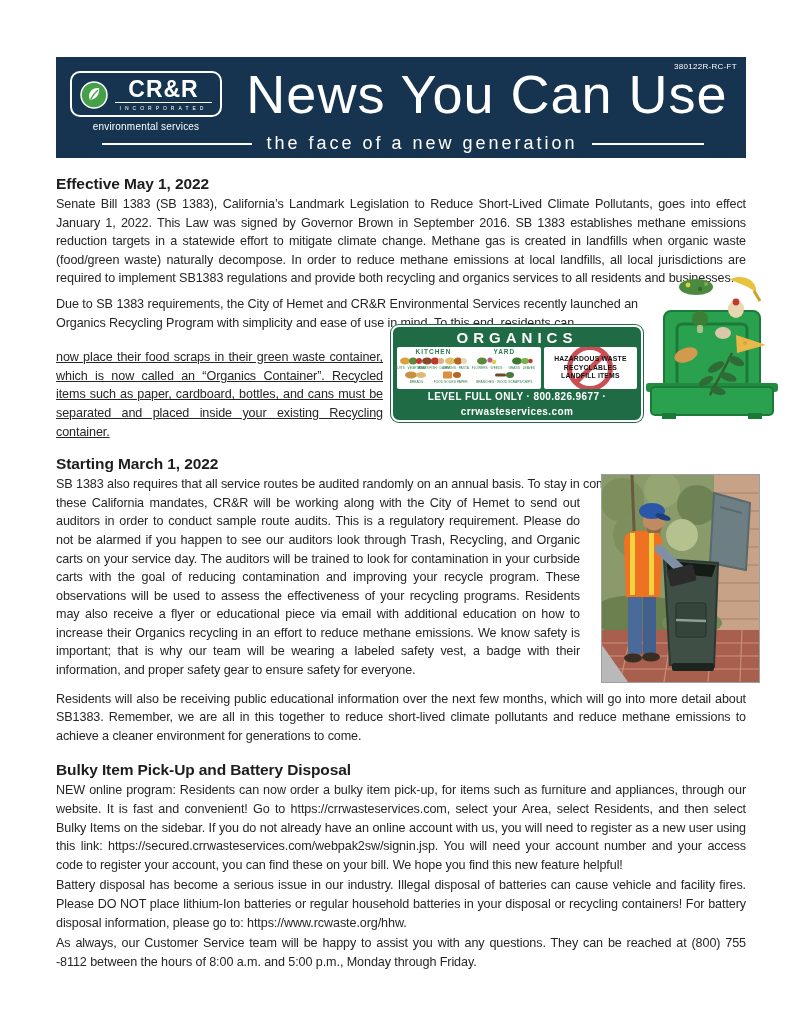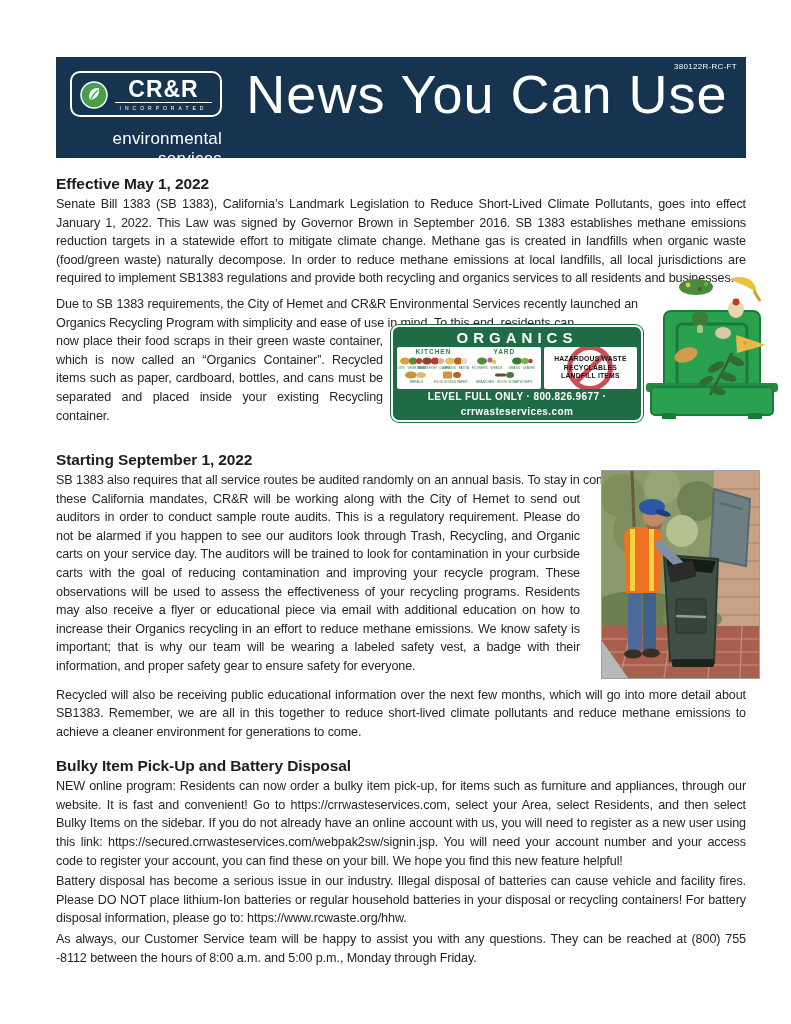--- a/index.html
+++ b/index.html
@@ -20,39 +20,39 @@
   .mast-row { display:flex; align-items:flex-start; }
   .logo-wrap { width:168px; flex:0 0 168px; padding-top:6px; }
   .logo-box {
     border:2px solid #fff; border-radius:10px; padding:5px 8px 4px 8px;
     display:flex; align-items:center; gap:7px; width:152px;
   }
   .leaf-circle { width:28px; height:28px; flex:0 0 28px; }
   .logo-text { text-align:center; flex:1; }
   .brand { font-size:23px; font-weight:bold; letter-spacing:1px; line-height:22px; }
   .inc { font-size:5px; letter-spacing:4px; margin-top:2px; border-top:1px solid #fff; padding-top:2px; }
-  .env { font-size:17px; margin-top:12px; text-align:right; width:152px; letter-spacing:.2px; }
+  .env { font-size:10px; margin-top:4px; text-align:center; width:152px; letter-spacing:.2px; }
   .title-wrap { flex:1; text-align:center; padding-top:4px; }
   .news-title { font-size:54px; font-weight:400; letter-spacing:1px; color:#fff; line-height:50px; }
   .tag-row { display:flex; align-items:center; justify-content:center; gap:14px; margin-top:1px; }
   .tag-line { height:2px; background:#fff; }
   .tag-line.left { width:150px; }
   .tag-line.right { width:112px; }
-  .tagline { font-size:10px; letter-spacing:3px; color:#fff; }
+  .tagline { font-size:18px; letter-spacing:3px; color:#fff; }
 
   
   .h1 { font-size:15.5px; font-weight:bold; color:#1d1d1d; letter-spacing:-.1px; }
   .body-text { font-size:12.6px; line-height:18.6px; text-align:justify; letter-spacing:-.1px; }
   .sec-effective { margin-top:17px; }
   .sec-effective .body-text { margin-top:2px; }
 
   
   .due-block { position:relative; margin-top:7px; min-height:142px; }
   .due-a { width:582px; }
-  .due-b { width:327px; margin-top:0; }
+  .due-b { width:327px; margin-top:16px;text-decoration:underline; }
   .cart-illustration { position:absolute; top:-20px; left:588px; width:134px; height:154px; }
 
   
   .organics-sign {
     position:absolute; left:335px; top:30px; width:252px; height:97px;
     background:#1f6b45; border-radius:8px; border:2px solid #fff;
     box-shadow:0 0 0 1px #1f6b45; padding:1px 4px; display:flex; flex-direction:column;
   }
   .org-title { text-align:center; color:#fff; font-weight:bold; font-size:15px; letter-spacing:5px; line-height:19px; }
   .org-body { flex:1; display:flex; gap:3px; }
@@ -253,21 +253,21 @@
               <span class="no-line">RECYCLABLES</span>
               <span class="no-line">LANDFILL ITEMS</span>
             </div>
           </div>
         </div>
         <div class="org-footer">LEVEL FULL ONLY   ·   800.826.9677   ·   crrwasteservices.com</div>
       </div>
     </div>
 
     <div class="starting-block">
-      <div class="h1">Starting September 1, 2022</div>
+      <div class="h1">Starting March 1, 2022</div>
       <div class="body-text lead">SB 1383 also requires that all service routes be audited randomly on an annual basis. To stay in compliance with</div>
       <div class="body-text starting-wrap">these California mandates, CR&amp;R will be working along with the City of Hemet to send out auditors in order to conduct sample route audits. This is a regulatory requirement.  Please do not be alarmed if you happen to see our auditors look through Trash, Recycling, and Organic carts on your service day. The auditors will be trained to look for contamination in your curbside carts with the goal of reducing contamination and improving your recycle program. These observations will be used to assess the effectiveness of your recycling programs. Residents may also receive a flyer or educational piece via email with additional education on how to increase their Organics recycling in an effort to reduce methane emissions. We know safety is important; that is why our team will be wearing a labeled safety vest, a badge with their information, and proper safety gear to ensure safety for everyone.</div>
 
       <div class="auditor-photo">
         <svg width="157" height="207" viewBox="0 0 157 207">
 
           <rect x="0" y="0" width="157" height="207" fill="#8a9a6b"></rect>
           <circle cx="20" cy="25" r="22" fill="#7d8f5c"></circle>
           <circle cx="60" cy="15" r="18" fill="#95a673"></circle>
           <circle cx="95" cy="30" r="20" fill="#6f8253"></circle>
@@ -320,21 +320,21 @@
           <rect x="47" y="58" width="5" height="62" fill="#f5d33f"></rect>
           <line x1="57" y1="74" x2="80" y2="96" stroke="#7f8fa6" stroke-width="9" stroke-linecap="round"></line>
           <rect x="66" y="92" width="27" height="17" rx="2" fill="#2b2b2b" transform="rotate(-14 79 100)"></rect>
           <circle cx="52" cy="46" r="11" fill="#c08a62"></circle>
           <path d="M44,52 A11,11 0 0 0 60,52 L58,58 L46,58 Z" fill="#8a6a4a"></path>
           <ellipse cx="50" cy="36" rx="13" ry="8" fill="#2b57a8"></ellipse>
           <ellipse cx="61" cy="42" rx="8" ry="3" fill="#1d3f7d" transform="rotate(18 61 42)"></ellipse>
         </svg>
       </div>
 
-      <div class="body-text starting-after">Recycled will also be receiving public educational information over the next few months, which will go into  more detail about SB1383. Remember, we are all in this together to reduce short-lived climate pollutants and reduce methane emissions to achieve a cleaner environment for generations to come.</div>
+      <div class="body-text starting-after">Residents will also be receiving public educational information over the next few months, which will go into  more detail about SB1383. Remember, we are all in this together to reduce short-lived climate pollutants and reduce methane emissions to achieve a cleaner environment for generations to come.</div>
     </div>
 
     <div class="sec-bulky">
       <div class="h1">Bulky Item Pick-Up and Battery Disposal</div>
       <div class="body-text">NEW online program: Residents can now order a bulky item pick-up, for items such as furniture and appliances, through our website. It is fast and convenient! Go to https://crrwasteservices.com, select your Area, select Residents, and then select Bulky Items on the sidebar. If you do not already have an online account with us, you will need to register as a new user using this link: https://secured.crrwasteservices.com/webpak2sw/signin.jsp. You will need your account number and your access code to register your account, you can find these on your bill. We hope you find this new feature helpful!</div>
       <div class="body-text mt12">Battery disposal has become a serious issue in our industry. Illegal disposal of batteries can cause vehicle and facility fires. Please DO NOT place lithium-Ion batteries or regular household batteries in your disposal or recycling containers! For battery disposal information, please go to: https://www.rcwaste.org/hhw.</div>
       <div class="body-text mt12">As always, our Customer Service team will be happy to assist you with any questions. They can be reached at (800) 755 -8112 between the hours of 8:00 a.m. and 5:00 p.m., Monday through Friday.</div>
     </div>
 
   </div>

